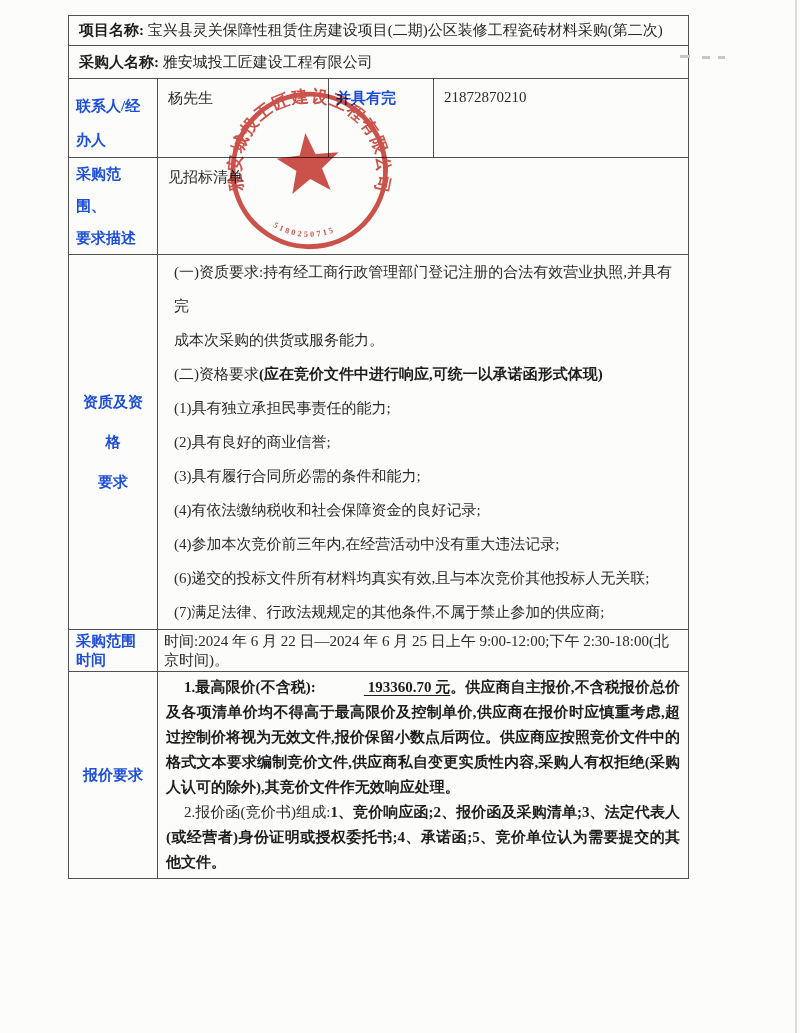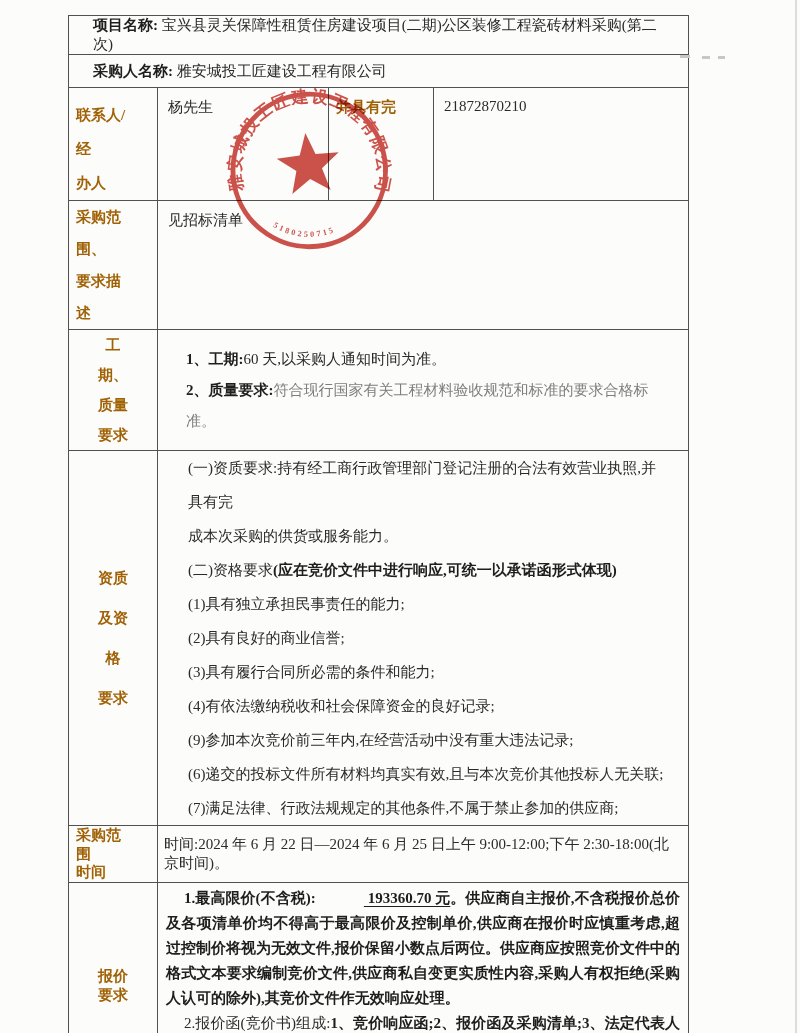--- a/index.html
+++ b/index.html
@@ -43,28 +43,28 @@
   table.doc-table {
     margin: 15px 0 0 68px;
     width: 620px;
     border-collapse: collapse;
     table-layout: fixed;
     font-size: 15px;
     color: #2a2a2a;
   }
   table.doc-table td {
     border: 1px solid #515151;
-    padding: 0 24px;
+    padding: 0 10px;
     vertical-align: middle;
   }
   .lbl {
     font-weight: bold;
     white-space: pre-line;
     text-align: center;
-    color: #a16207;
+    color: #1d4ed8;
   }
   .lbl-left { text-align: left; padding-left: 7px !important; }
   .b { font-weight: bold; color: #1e1e1e; }
   .inline-lbl { font-weight: bold; color: #1e1e1e; }
   .val-pad { padding-left: 10px !important; }
   .top-align { vertical-align: top !important; padding-top: 10px !important; }
   .qual-line { line-height: 34px; padding-left: 6px; }
   .dur-line { line-height: 31px; padding-left: 4px; }
   .gray { color: #7e7e7e; }
   .time-cell { line-height: 18.5px; padding: 2px 6px !important; }
@@ -115,39 +115,31 @@
         <td class="top-align val-pad">杨先生</td>
         <td class="lbl lbl-left top-align">并具有完</td>
         <td class="top-align val-pad">21872870210</td>
       </tr>
       <tr>
         <td class="lbl lbl-left" style="height:64px;line-height:32px">采购范围、
 要求描述</td>
         <td colspan="3" class="top-align val-pad">见招标清单</td>
       </tr>
       <tr>
-        <td class="lbl" style="height:66px;line-height:30px">工期、质量
-要求</td>
-        <td colspan="3">
-          <div class="dur-line"><span class="b">1、工期:</span><span>60 天,以采购人通知时间为准。</span></div>
-          <div class="dur-line"><span class="b">2、质量要求:</span><span class="gray">符合现行国家有关工程材料验收规范和标准的要求合格标准。</span></div>
-        </td>
-      </tr>
-      <tr>
         <td class="lbl" style="height:340px;line-height:40px">资质及资格
 要求</td>
         <td colspan="3">
           <div class="qual-line">(一)资质要求:持有经工商行政管理部门登记注册的合法有效营业执照,并具有完</div>
           <div class="qual-line">成本次采购的供货或服务能力。</div>
           <div class="qual-line"><span>(二)资格要求</span><span class="b">(应在竞价文件中进行响应,可统一以承诺函形式体现)</span></div>
           <div class="qual-line">(1)具有独立承担民事责任的能力;</div>
           <div class="qual-line">(2)具有良好的商业信誉;</div>
           <div class="qual-line">(3)具有履行合同所必需的条件和能力;</div>
           <div class="qual-line">(4)有依法缴纳税收和社会保障资金的良好记录;</div>
-          <div class="qual-line">(9)参加本次竞价前三年内,在经营活动中没有重大违法记录;</div>
+          <div class="qual-line">(4)参加本次竞价前三年内,在经营活动中没有重大违法记录;</div>
           <div class="qual-line">(6)递交的投标文件所有材料均真实有效,且与本次竞价其他投标人无关联;</div>
           <div class="qual-line">(7)满足法律、行政法规规定的其他条件,不属于禁止参加的供应商;</div>
         </td>
       </tr>
       <tr>
         <td class="lbl lbl-left lbl-time" style="height:37px">采购范围
 时间</td>
         <td colspan="3" class="time-cell">时间:2024 年 6 月 22 日—2024 年 6 月 25 日上午 9:00-12:00;下午 2:30-18:00(北京时间)。</td>
       </tr>
       <tr>

